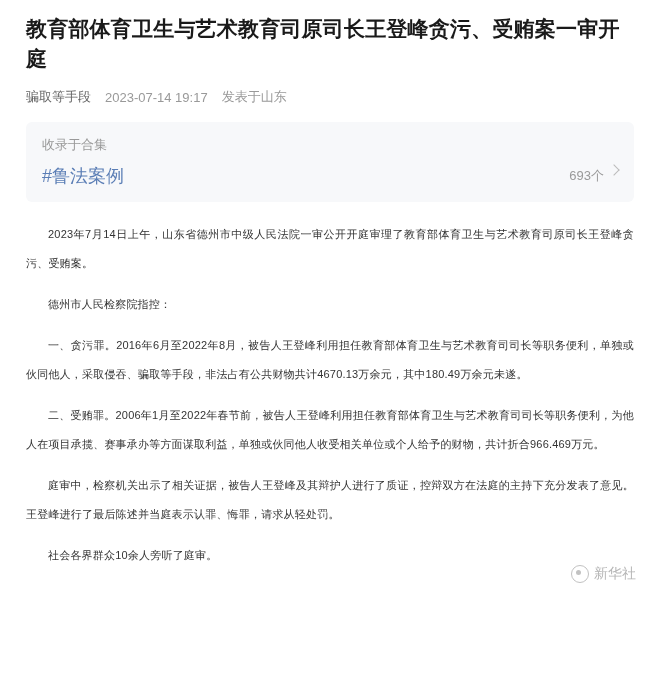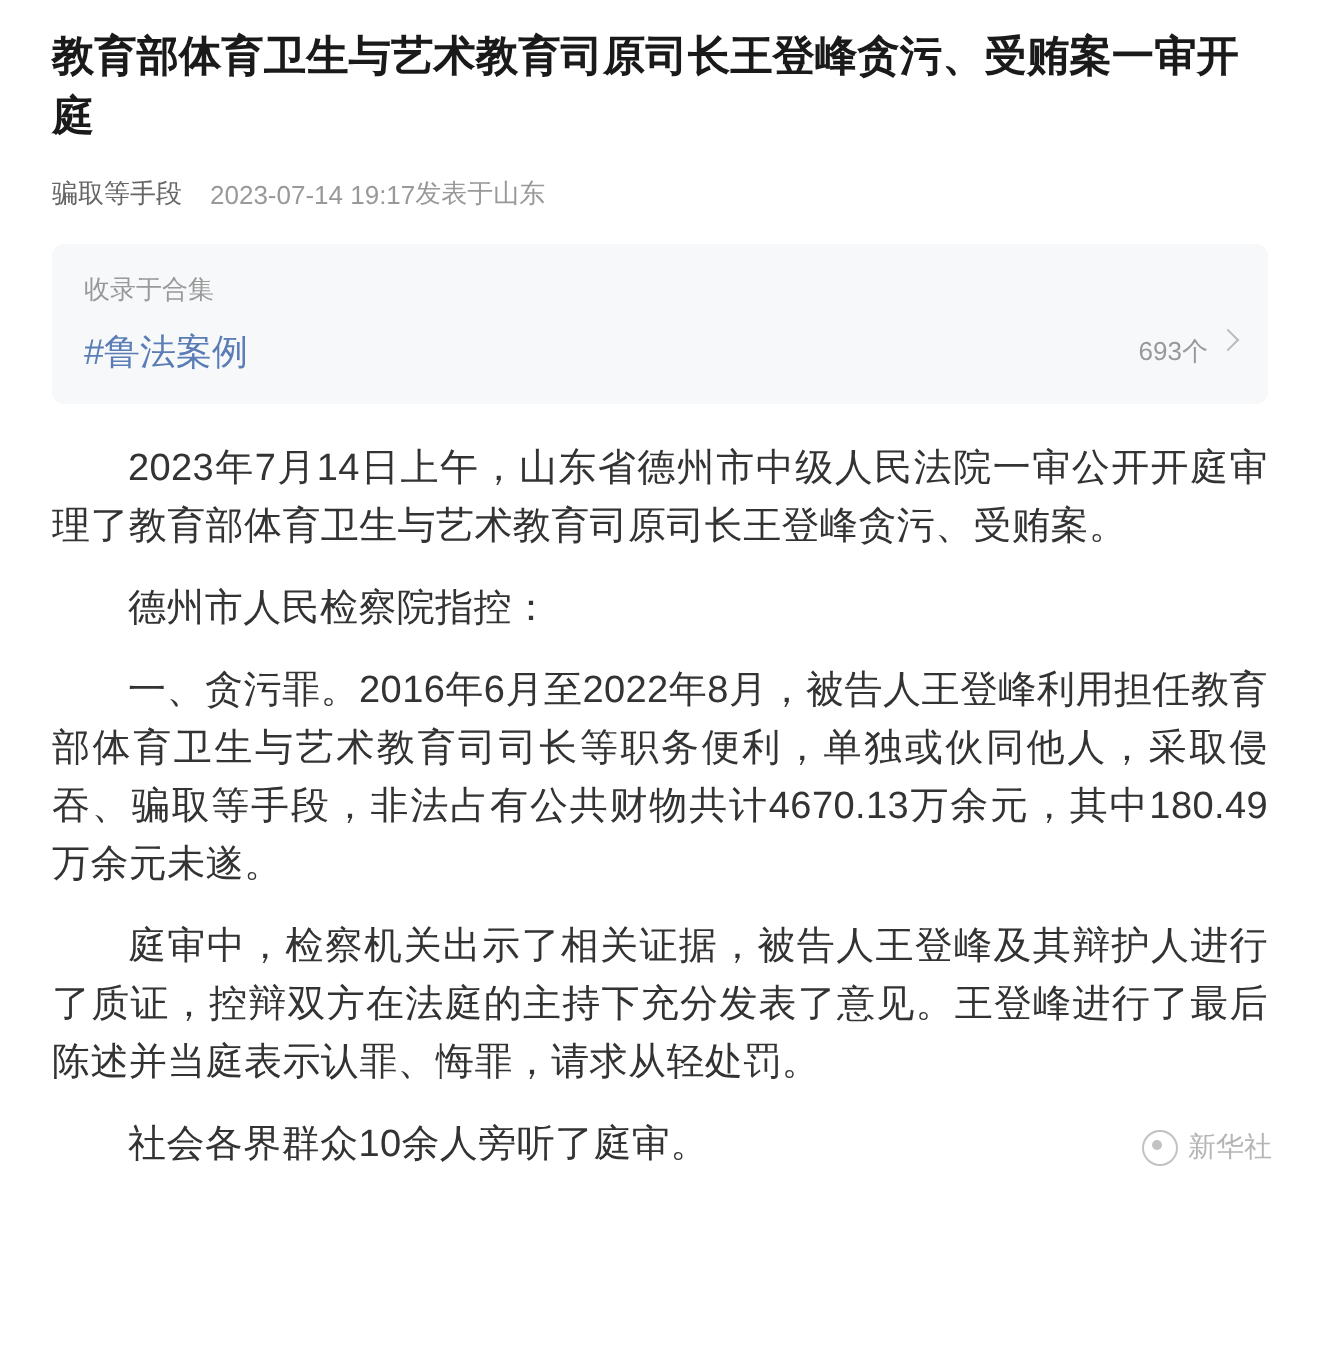--- a/index.html
+++ b/index.html
@@ -35,21 +35,21 @@
     align-items: center;
     font-size: 13px;
     color: #999999;
     margin-bottom: 16px;
   }
   .meta .author {
     color: #666666;
     margin-right: 14px;
   }
   .meta .time {
-    margin-right: 0;
+    margin-right: 14px;
   }
   .meta .location {
     color: #999999;
   }
   .collection-card {
     background: #f7f8fa;
     border-radius: 6px;
     padding: 14px 16px 14px 16px;
     margin-bottom: 18px;
   }
@@ -79,21 +79,21 @@
     margin-left: 6px;
     width: 7px;
     height: 7px;
     border-right: 1.5px solid #bbbbbb;
     border-top: 1.5px solid #bbbbbb;
     transform: rotate(45deg);
     position: relative;
     top: -1px;
   }
   .body-text p {
-    font-size: 19px;
+    font-size: 11px;
     line-height: 29px;
     color: #333333;
     margin: 0 0 12px 0;
     text-align: justify;
     text-indent: 2em;
     letter-spacing: 0.2px;
   }
   .watermark {
     position: absolute;
     right: 24px;
@@ -144,20 +144,21 @@
         <span>693个</span>
         <span class="chevron"></span>
       </span>
     </div>
   </div>
 
   <div class="body-text">
     <p>2023年7月14日上午，山东省德州市中级人民法院一审公开开庭审理了教育部体育卫生与艺术教育司原司长王登峰贪污、受贿案。</p>
     <p>德州市人民检察院指控：</p>
     <p>一、贪污罪。2016年6月至2022年8月，被告人王登峰利用担任教育部体育卫生与艺术教育司司长等职务便利，单独或伙同他人，采取侵吞、骗取等手段，非法占有公共财物共计4670.13万余元，其中180.49万余元未遂。</p>
+    <p>二、受贿罪。2006年1月至2022年春节前，被告人王登峰利用担任教育部体育卫生与艺术教育司司长等职务便利，为他人在项目承揽、赛事承办等方面谋取利益，单独或伙同他人收受相关单位或个人给予的财物，共计折合966.469万元。</p>
     <p>庭审中，检察机关出示了相关证据，被告人王登峰及其辩护人进行了质证，控辩双方在法庭的主持下充分发表了意见。王登峰进行了最后陈述并当庭表示认罪、悔罪，请求从轻处罚。</p>
     <p>社会各界群众10余人旁听了庭审。</p>
   </div>
 
   <div class="watermark">
     <span class="weibo-eye"></span>
     <span>新华社</span>
   </div>
 
 </div>

